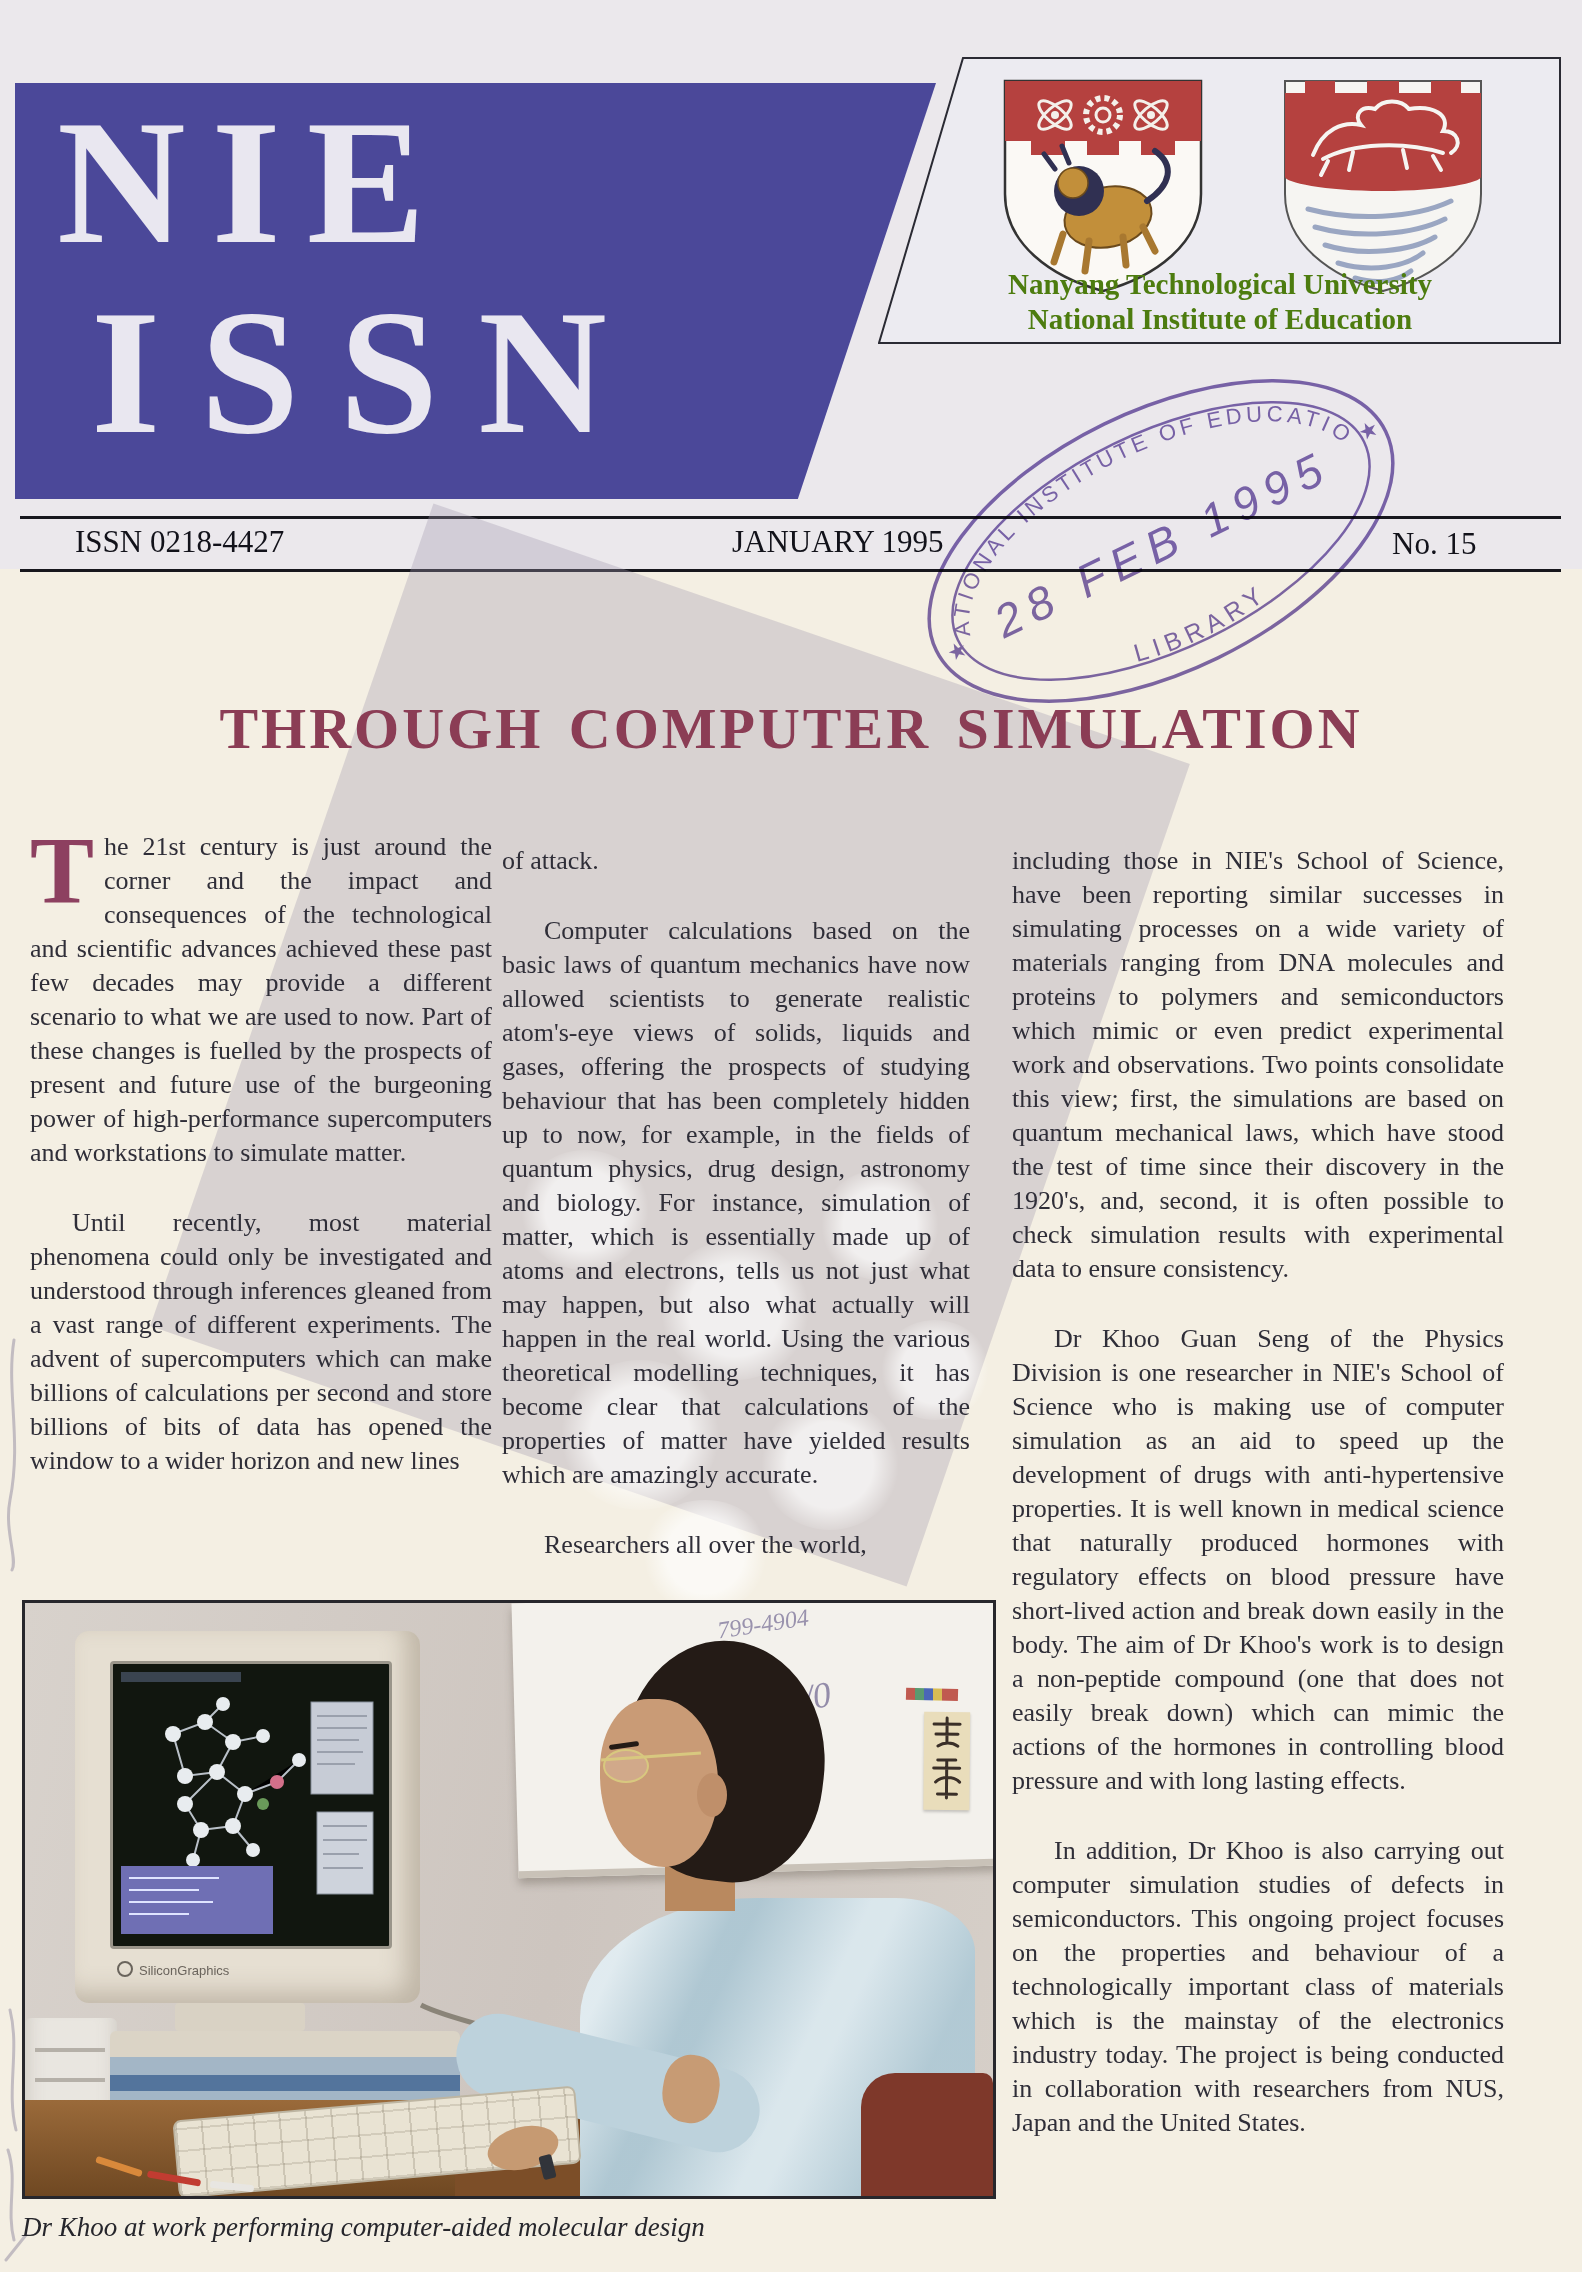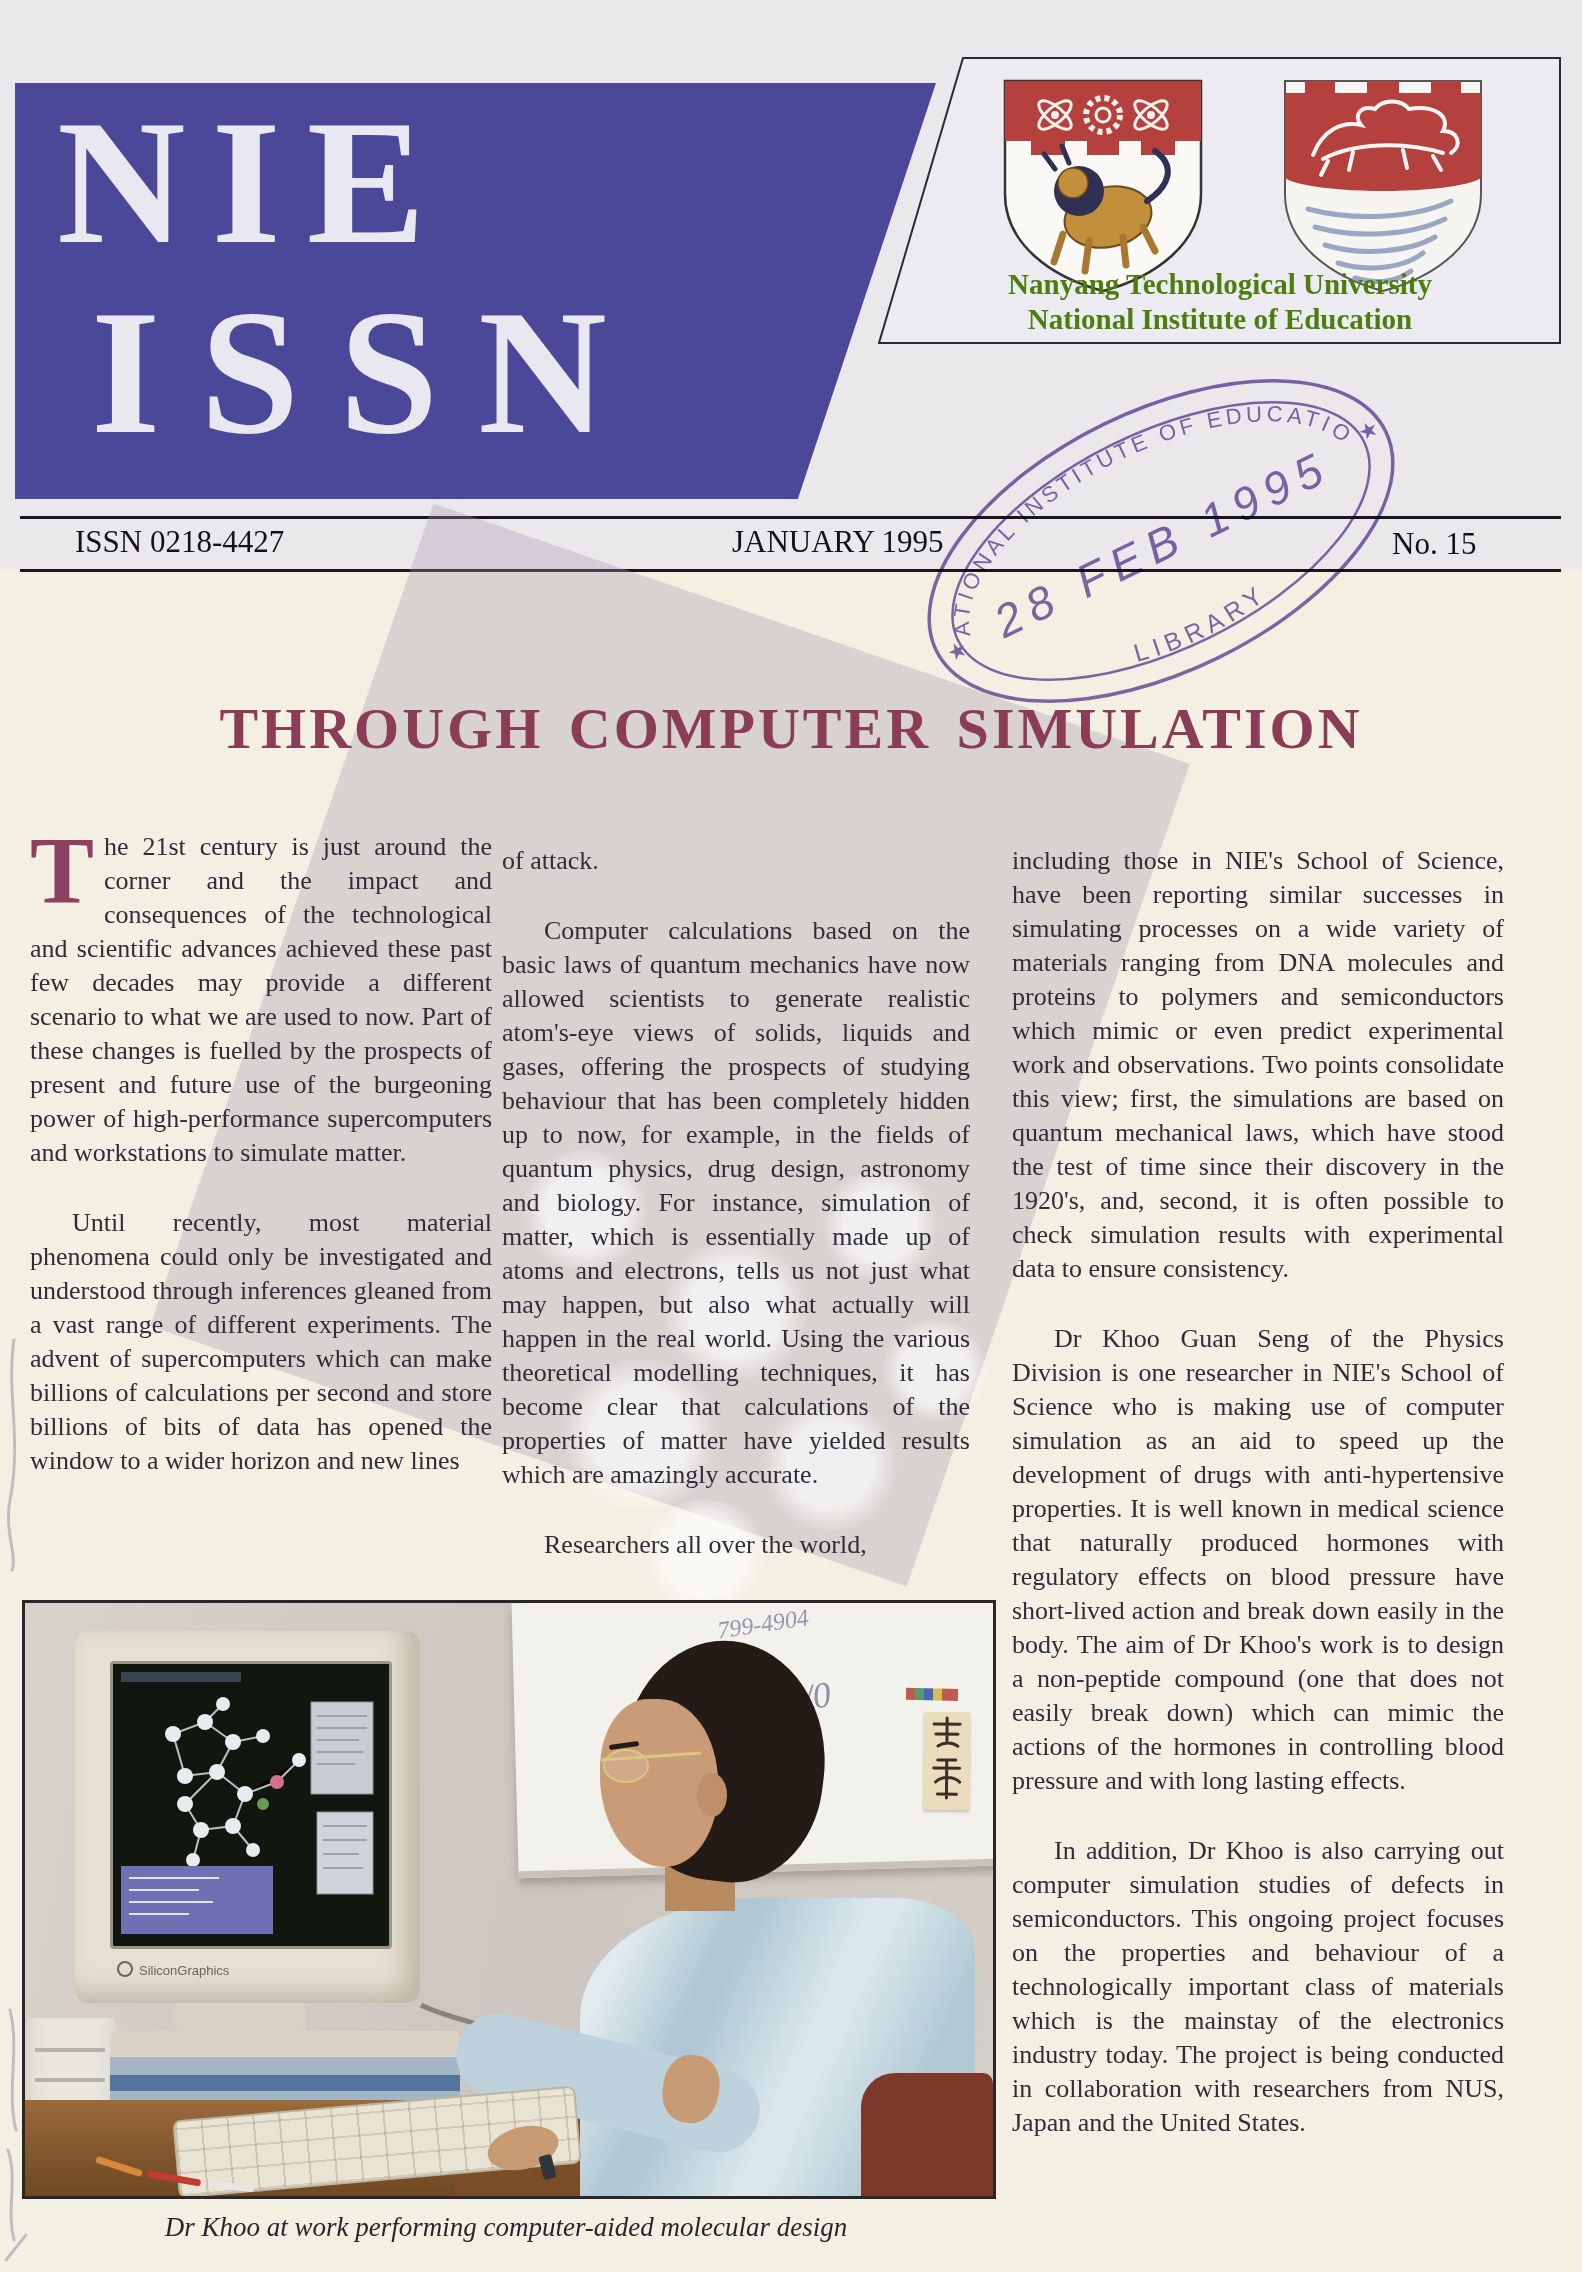--- a/index.html
+++ b/index.html
@@ -104,21 +104,21 @@
   #watch{left:516px;top:552px;width:13px;height:24px;background:#31343a;border-radius:3px;transform:rotate(-14deg);}
   #hair{left:598px;top:38px;width:202px;height:240px;background:#241b16;border-radius:50% 55% 45% 50%;transform:rotate(7deg);}
   #face{left:575px;top:96px;width:118px;height:168px;background:#c99b76;border-radius:45% 55% 50% 60%;}
   #ear{left:672px;top:170px;width:30px;height:44px;background:#bf8f6a;border-radius:50%;}
   #brow{left:584px;top:140px;width:30px;height:5px;background:#241b16;border-radius:3px;transform:rotate(-8deg);}
   #glasses{left:576px;top:152px;width:100px;height:3px;background:#d8c87f;transform:rotate(-4deg);}
   #lens{left:578px;top:146px;width:42px;height:30px;border:2px solid #d8c87f;border-radius:50%;background:rgba(255,255,255,.15);}
   #neck{left:640px;top:252px;width:70px;height:56px;background:#b9895f;}
   #chair{left:836px;top:470px;width:132px;height:123px;background:#7e382a;border-radius:34px 10px 0 0;}
 
-  #caption{left:22px;top:2212px;width:968px;text-align:center;font-style:italic;
+  #caption{left:22px;top:2212px;width:968px;text-align:left;font-style:italic;
            font-size:27px;color:#26262c;z-index:6;}
 
   .scribble{z-index:2;opacity:.55;}
 </style>
 </head>
 <body>
 
 <div id="page">
 
   <div class="abs" id="top-band"></div>

